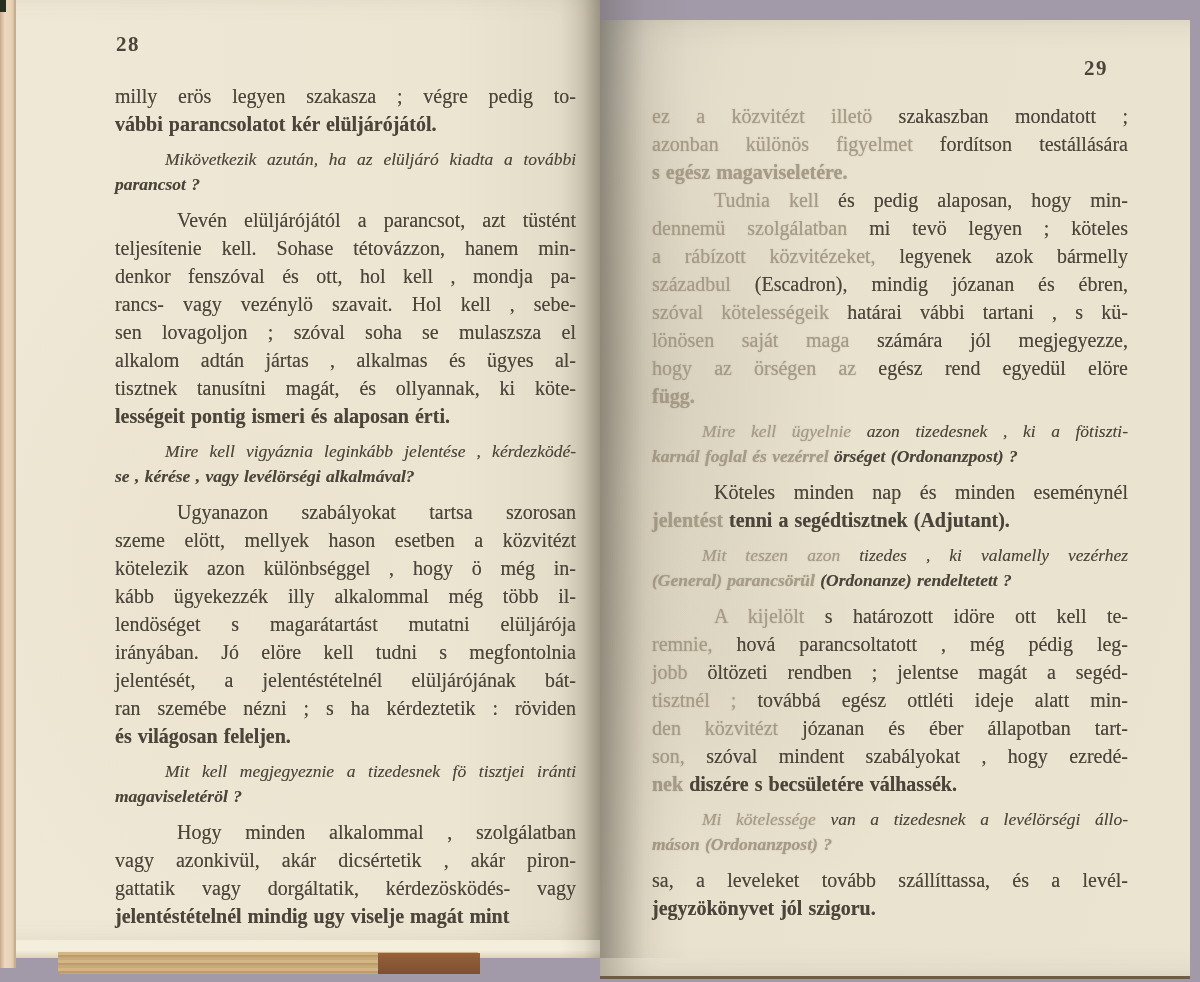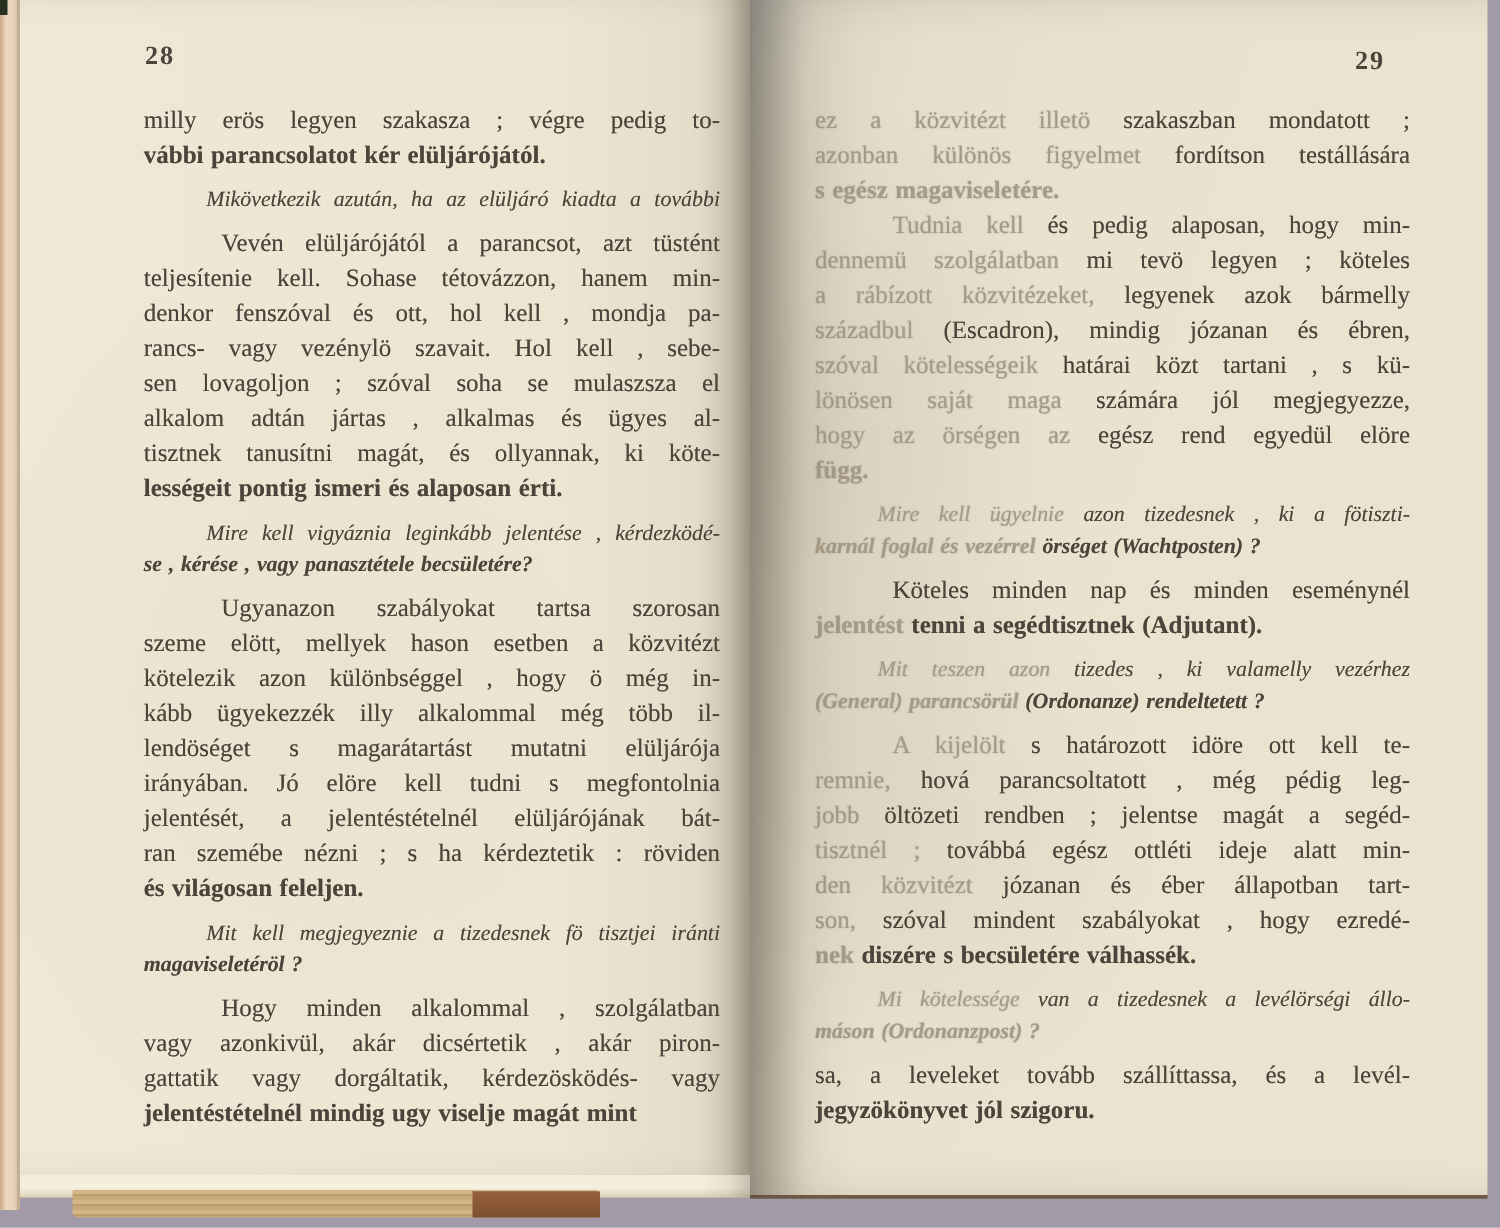--- a/index.html
+++ b/index.html
@@ -23,21 +23,21 @@
       linear-gradient(to right,#efe8d6 0,#ece5d2 75%,#e2dbc8 96%,#d8d1bf 100%);
     box-shadow:inset -26px 0 34px -18px rgba(110,98,74,0.35);}
   .page-left-curl{position:absolute;left:16px;top:940px;width:584px;height:18px;z-index:3;
     background:linear-gradient(to bottom,#f3edda 0,#f5efdf 55%,#ded3b8 100%);}
   .page-right{left:600px;width:590px;height:956px;
     background:
       radial-gradient(ellipse 260px 420px at 10% 40%, rgba(140,132,114,0.16), transparent 75%),
       radial-gradient(ellipse 300px 300px at 18% 70%, rgba(150,140,120,0.12), transparent 75%),
       linear-gradient(105deg,#cfccc4 0,#ddd6c4 60px,#e5decb 140px,#e9e2cf 300px,#ebe4d1 100%);
     box-shadow:inset 36px 0 44px -20px rgba(90,85,72,0.45);
-    border-bottom:3px solid #6d5b45;}
+    border-bottom:3px solid #6d5b45;margin-top:20px;}
 
   
   .gutter{position:absolute;left:560px;top:0;width:130px;height:958px;z-index:4;pointer-events:none;
     background:linear-gradient(to right,rgba(90,80,60,0) 0,rgba(90,80,60,0.10) 24px,
       rgba(60,55,45,0.26) 40px,rgba(70,64,52,0.18) 58px,rgba(90,80,60,0.06) 85px,rgba(90,80,60,0) 100%);}
 
   
   .edge-stack{position:absolute;left:58px;top:952px;width:420px;height:22px;z-index:5;
     background:repeating-linear-gradient(to bottom,#d3b586 0 3px,#bb9c6b 3px 5px,#c8aa79 5px 8px);
     border-radius:0 0 4px 4px;}
@@ -79,34 +79,35 @@
 
   <div class="page page-left">
     <div class="page-number pn-left">28</div>
     <div class="text-block tb-left" id="left-blocks">
         <div class="block-para">
           <div class="bline">milly erös legyen szakasza ; végre pedig to-</div>
           <div class="bline blast">vábbi parancsolatot kér elüljárójától.</div>
         </div>
         <div class="block-question">
           <div class="qline bfirst">Mikövetkezik azután, ha az elüljáró kiadta a további</div>
+          <div class="qline blast">parancsot ?</div>
         </div>
         <div class="block-para">
           <div class="bline bfirst">Vevén elüljárójától a parancsot, azt tüstént</div>
           <div class="bline">teljesítenie kell. Sohase tétovázzon, hanem min-</div>
           <div class="bline">denkor fenszóval és ott, hol kell , mondja pa-</div>
           <div class="bline">rancs- vagy vezénylö szavait.  Hol kell , sebe-</div>
           <div class="bline">sen lovagoljon ;  szóval soha se mulaszsza el</div>
           <div class="bline">alkalom adtán jártas ,  alkalmas és ügyes al-</div>
           <div class="bline">tisztnek tanusítni magát, és ollyannak, ki köte-</div>
           <div class="bline blast">lességeit pontig ismeri és alaposan érti.</div>
         </div>
         <div class="block-question">
           <div class="qline bfirst">Mire kell vigyáznia leginkább jelentése , kérdezködé-</div>
-          <div class="qline blast">se , kérése , vagy panasztétele becsületére?</div>
+          <div class="qline blast">se , kérése , vagy levélörségi alkalmával?</div>
         </div>
         <div class="block-para">
           <div class="bline bfirst">Ugyanazon szabályokat tartsa szorosan</div>
           <div class="bline">szeme elött, mellyek hason esetben a közvitézt</div>
           <div class="bline">kötelezik azon különbséggel ,  hogy ö még in-</div>
           <div class="bline">kább ügyekezzék illy alkalommal még  több il-</div>
           <div class="bline">lendöséget s magarátartást mutatni elüljárója</div>
           <div class="bline">irányában. Jó elöre kell tudni s megfontolnia</div>
           <div class="bline">jelentését, a jelentéstételnél elüljárójának bát-</div>
           <div class="bline">ran szemébe nézni ; s ha kérdeztetik : röviden</div>
@@ -132,28 +133,28 @@
         <div class="block-para">
           <div class="bline"><span class="faded">ez a közvitézt illetö </span><span>szakaszban mondatott ;</span></div>
           <div class="bline"><span class="faded">azonban különös figyelmet </span><span>fordítson testállására</span></div>
           <div class="bline blast"><span class="faded">s egész magaviseletére.</span></div>
         </div>
         <div class="block-para">
           <div class="bline bfirst"><span class="faded">Tudnia kell </span><span>és pedig alaposan, hogy min-</span></div>
           <div class="bline"><span class="faded">dennemü szolgálatban </span><span>mi tevö legyen ;  köteles</span></div>
           <div class="bline"><span class="faded">a rábízott közvitézeket,</span><span> legyenek azok bármelly</span></div>
           <div class="bline"><span class="faded">századbul </span><span>(Escadron),  mindig józanan és ébren,</span></div>
-          <div class="bline"><span class="faded">szóval kötelességeik </span><span>határai közt tartani , s kü-</span></div>
+          <div class="bline"><span class="faded">szóval kötelességeik </span><span>határai vábbi tartani , s kü-</span></div>
           <div class="bline"><span class="faded">lönösen saját maga </span><span>számára jól megjegyezze,</span></div>
           <div class="bline"><span class="faded">hogy az örségen az </span><span>egész rend egyedül elöre</span></div>
           <div class="bline blast"><span class="faded">függ.</span></div>
         </div>
         <div class="block-question">
           <div class="qline bfirst"><span class="faded">Mire kell ügyelnie </span><span>azon tizedesnek , ki  a  fötiszti-</span></div>
-          <div class="qline blast"><span class="faded">karnál foglal és vezérrel </span><span>örséget (Wachtposten) ?</span></div>
+          <div class="qline blast"><span class="faded">karnál foglal és vezérrel </span><span>örséget (Ordonanzpost) ?</span></div>
         </div>
         <div class="block-para">
           <div class="bline bfirst">Köteles minden nap és minden eseménynél</div>
           <div class="bline blast"><span class="faded">jelentést </span><span>tenni a segédtisztnek (Adjutant).</span></div>
         </div>
         <div class="block-question">
           <div class="qline bfirst"><span class="faded">Mit teszen azon </span><span>tizedes ,  ki  valamelly  vezérhez</span></div>
           <div class="qline blast"><span class="faded">(General) parancsörül </span><span>(Ordonanze) rendeltetett ?</span></div>
         </div>
         <div class="block-para">

